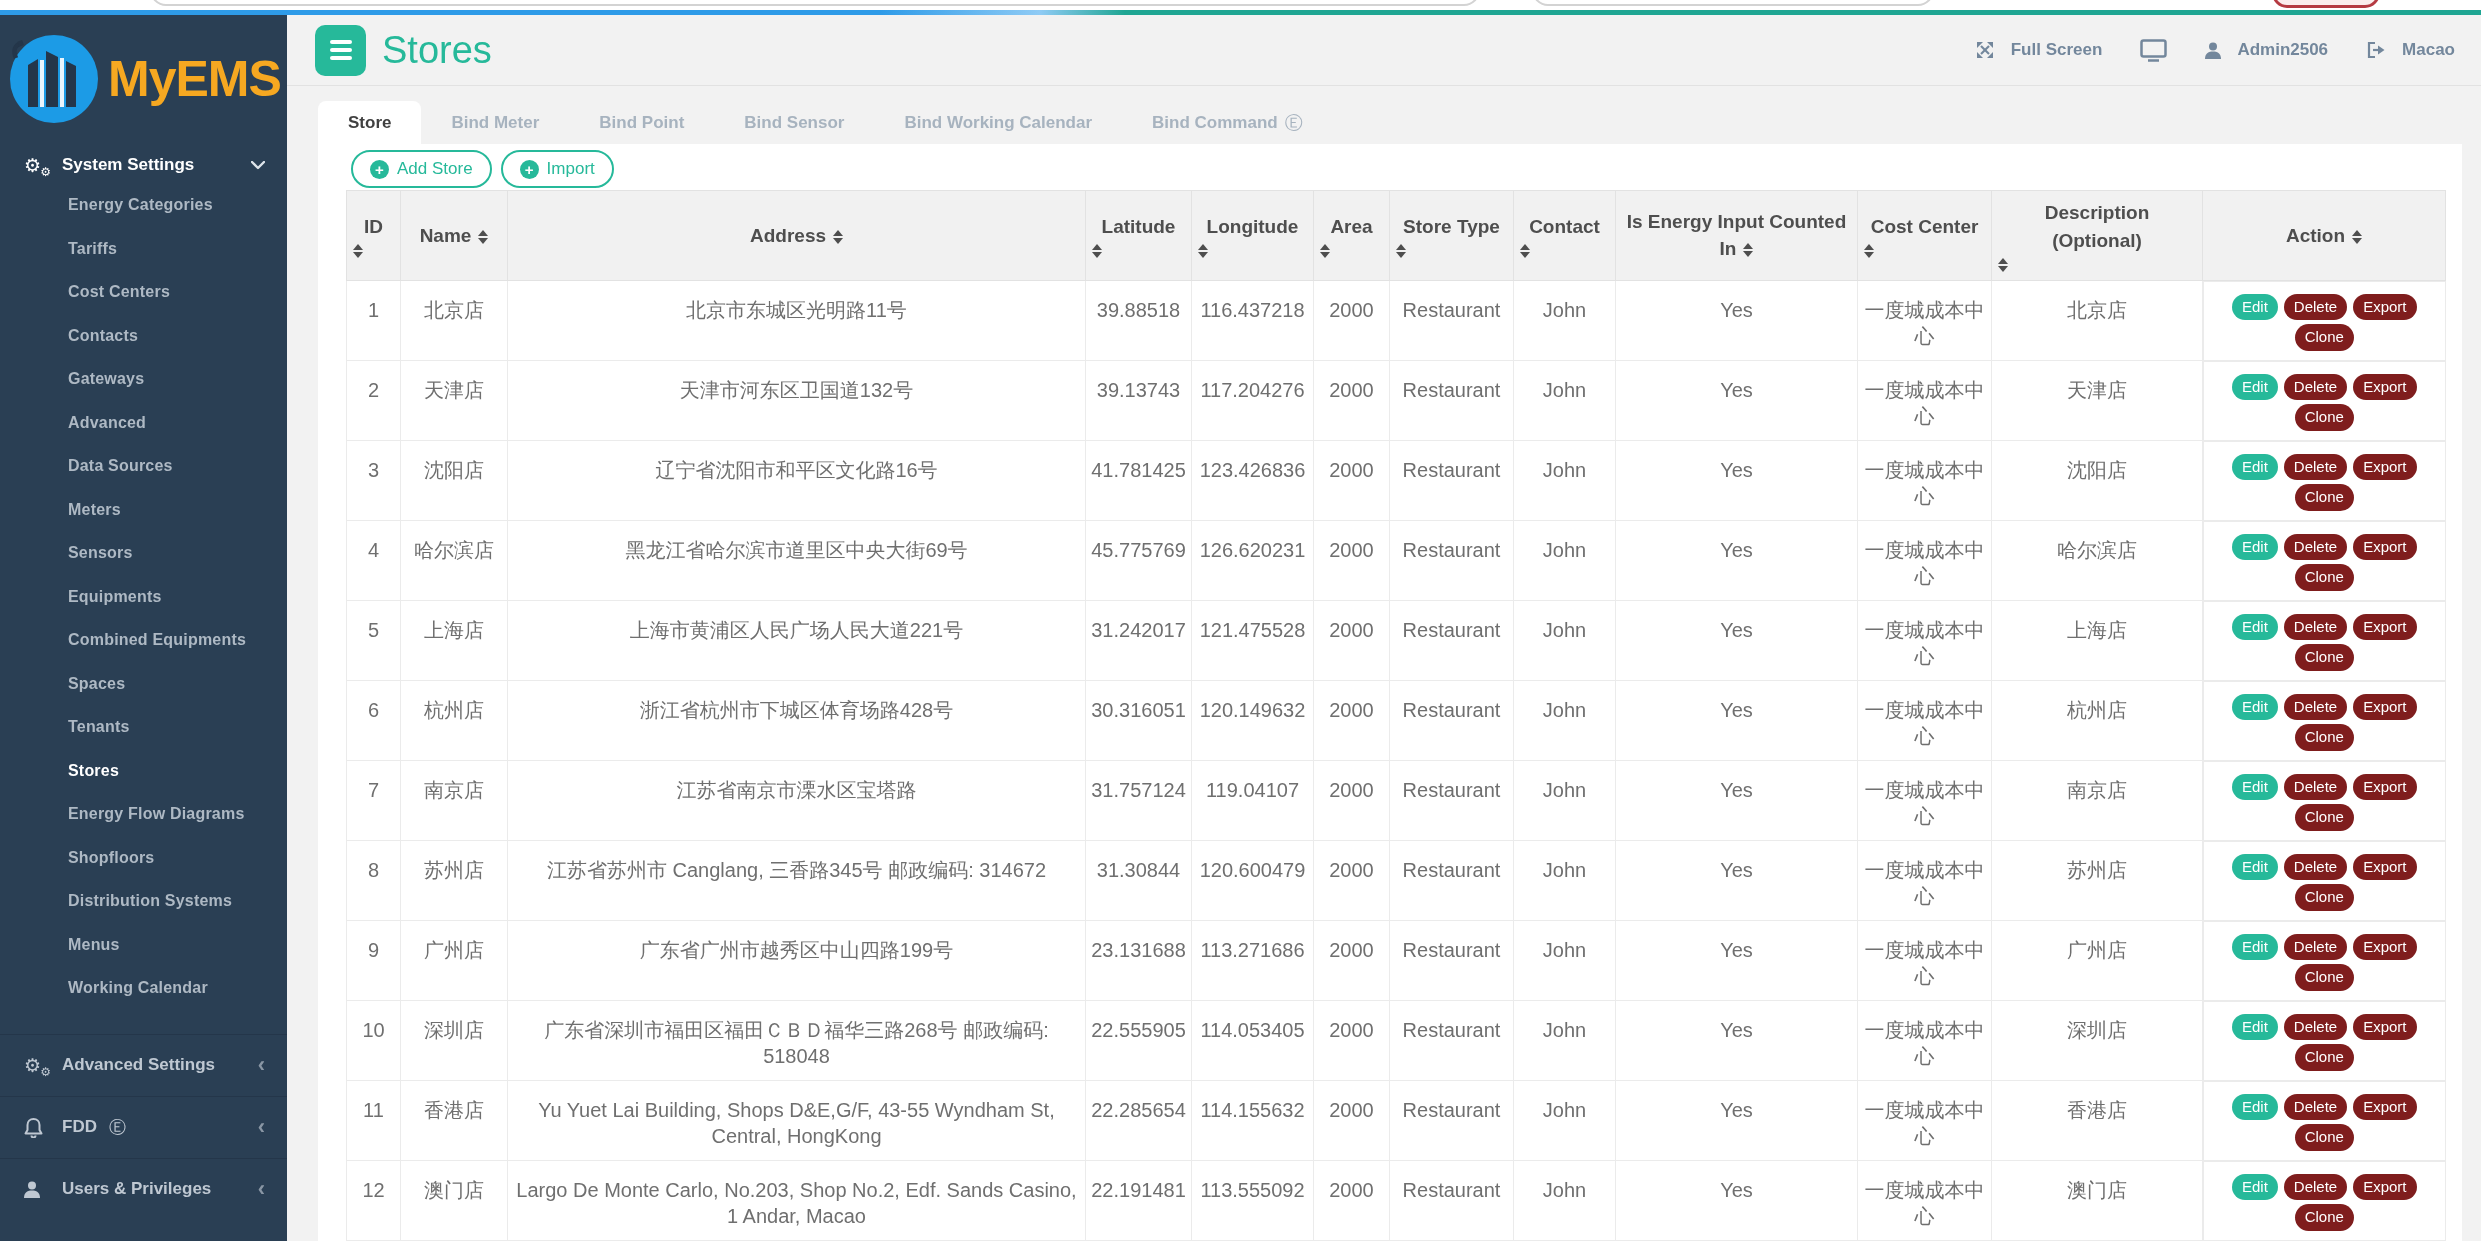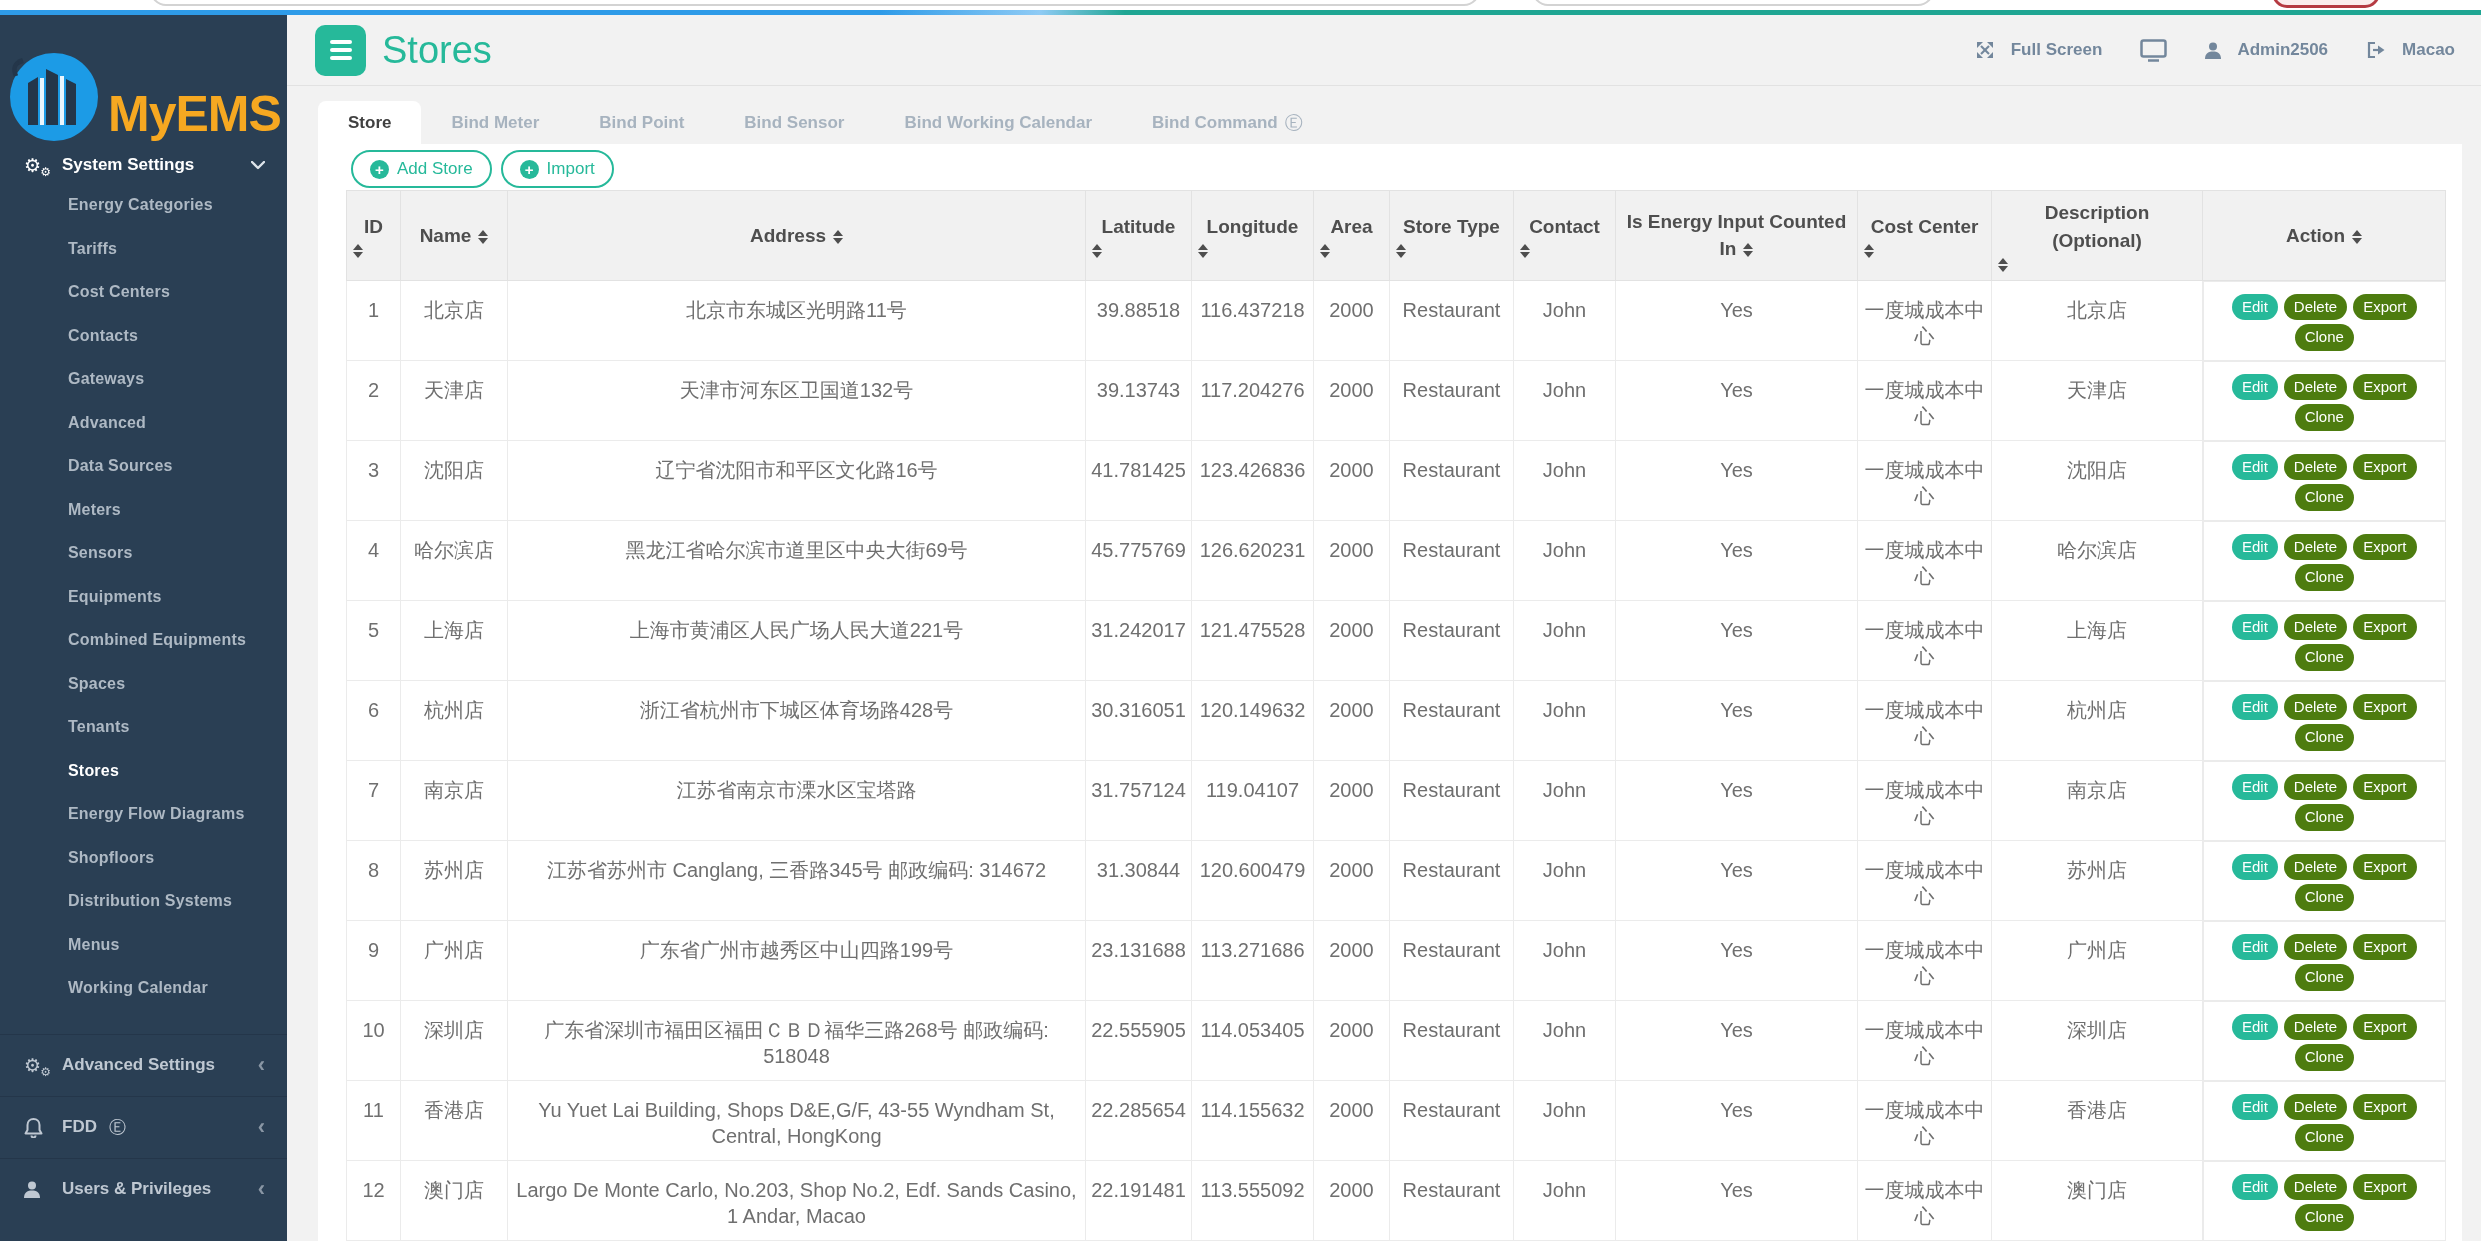--- a/index.html
+++ b/index.html
@@ -16,21 +16,21 @@
   
   .top-line { position:absolute; left:0; top:10px; width:2481px; height:5px; background:#1FA693; z-index:6; }
   .top-line .blue { position:absolute; left:0; top:0; height:5px; width:1125px;
     background:linear-gradient(to right,#2E9BE8 0px,#2E9BE8 880px,#8FCBF5 1040px,rgba(143,203,245,0) 1125px); }
 
   
   .app { position:absolute; left:0; top:15px; width:2481px; height:1226px; display:flex; }
 
   
   .sidebar { width:287px; min-width:287px; background:#2A3F54; color:#BFC8D2; position:relative; }
-  .brand { display:flex; align-items:flex-end; height:128px; padding-left:8px; }
+  .brand { display:flex; align-items:center; height:128px; padding-left:8px; }
   .brand-text { color:#F6A821; font-size:50px; font-weight:bold; margin-left:8px; letter-spacing:-1px; }
   .menu-section-head { position:relative; display:flex; align-items:center; gap:12px;
     padding:8px 22px 8px 24px; margin-top:4px; color:#FFFFFF; font-size:17px; font-weight:bold; cursor:pointer; }
   .menu-section-head .chev { margin-left:auto; }
   .gears { position:relative; font-size:19px; line-height:1; color:inherit; width:26px; display:inline-block; }
   .gears .g2 { position:absolute; font-size:12px; right:-1px; bottom:-3px; }
   .menu { }
   .menu-item { height:43.5px; line-height:43.5px; padding-left:68px; font-size:16px; font-weight:600;
     color:#AEB9C4; letter-spacing:.2px; cursor:pointer; white-space:nowrap; }
   .menu-item.active { color:#FFFFFF; font-weight:bold; }
@@ -78,21 +78,21 @@
     height:80px; padding:16px 4px 0 4px; line-height:26px; background:#FFFFFF; }
   .grid td.addr { padding:16px 8px 0 8px; }
   .sort { display:inline-flex; flex-direction:column; gap:2px; margin-left:7px; vertical-align:middle; }
   .sort .up { width:0; height:0; border-left:5px solid transparent; border-right:5px solid transparent; border-bottom:6px solid #4E4E4E; }
   .sort .dn { width:0; height:0; border-left:5px solid transparent; border-right:5px solid transparent; border-top:6px solid #4E4E4E; }
   .sort.block { display:flex; margin:3px auto 0 auto; }
   .act-cell { display:flex; flex-wrap:wrap; justify-content:center; align-content:flex-start; padding-top:10px !important; }
   .abtn { border:none; color:#FFFFFF; font-size:15px; padding:4px 10px; border-radius:14px; margin:2px 3px;
     cursor:pointer; font-family:inherit; line-height:1.25; }
   .abtn.teal { background:#26B99A; }
-  .abtn.red { background:#4d7c0f; }
+  .abtn.red { background:#7f1d1d; }
 
   svg { display:block; }
 </style>
 </head>
 <body>
 
 <div class="top-strip">
   <div class="chrome-frag frag-a"></div>
   <div class="chrome-frag frag-b"></div>
   <div class="chrome-frag frag-c"></div>

